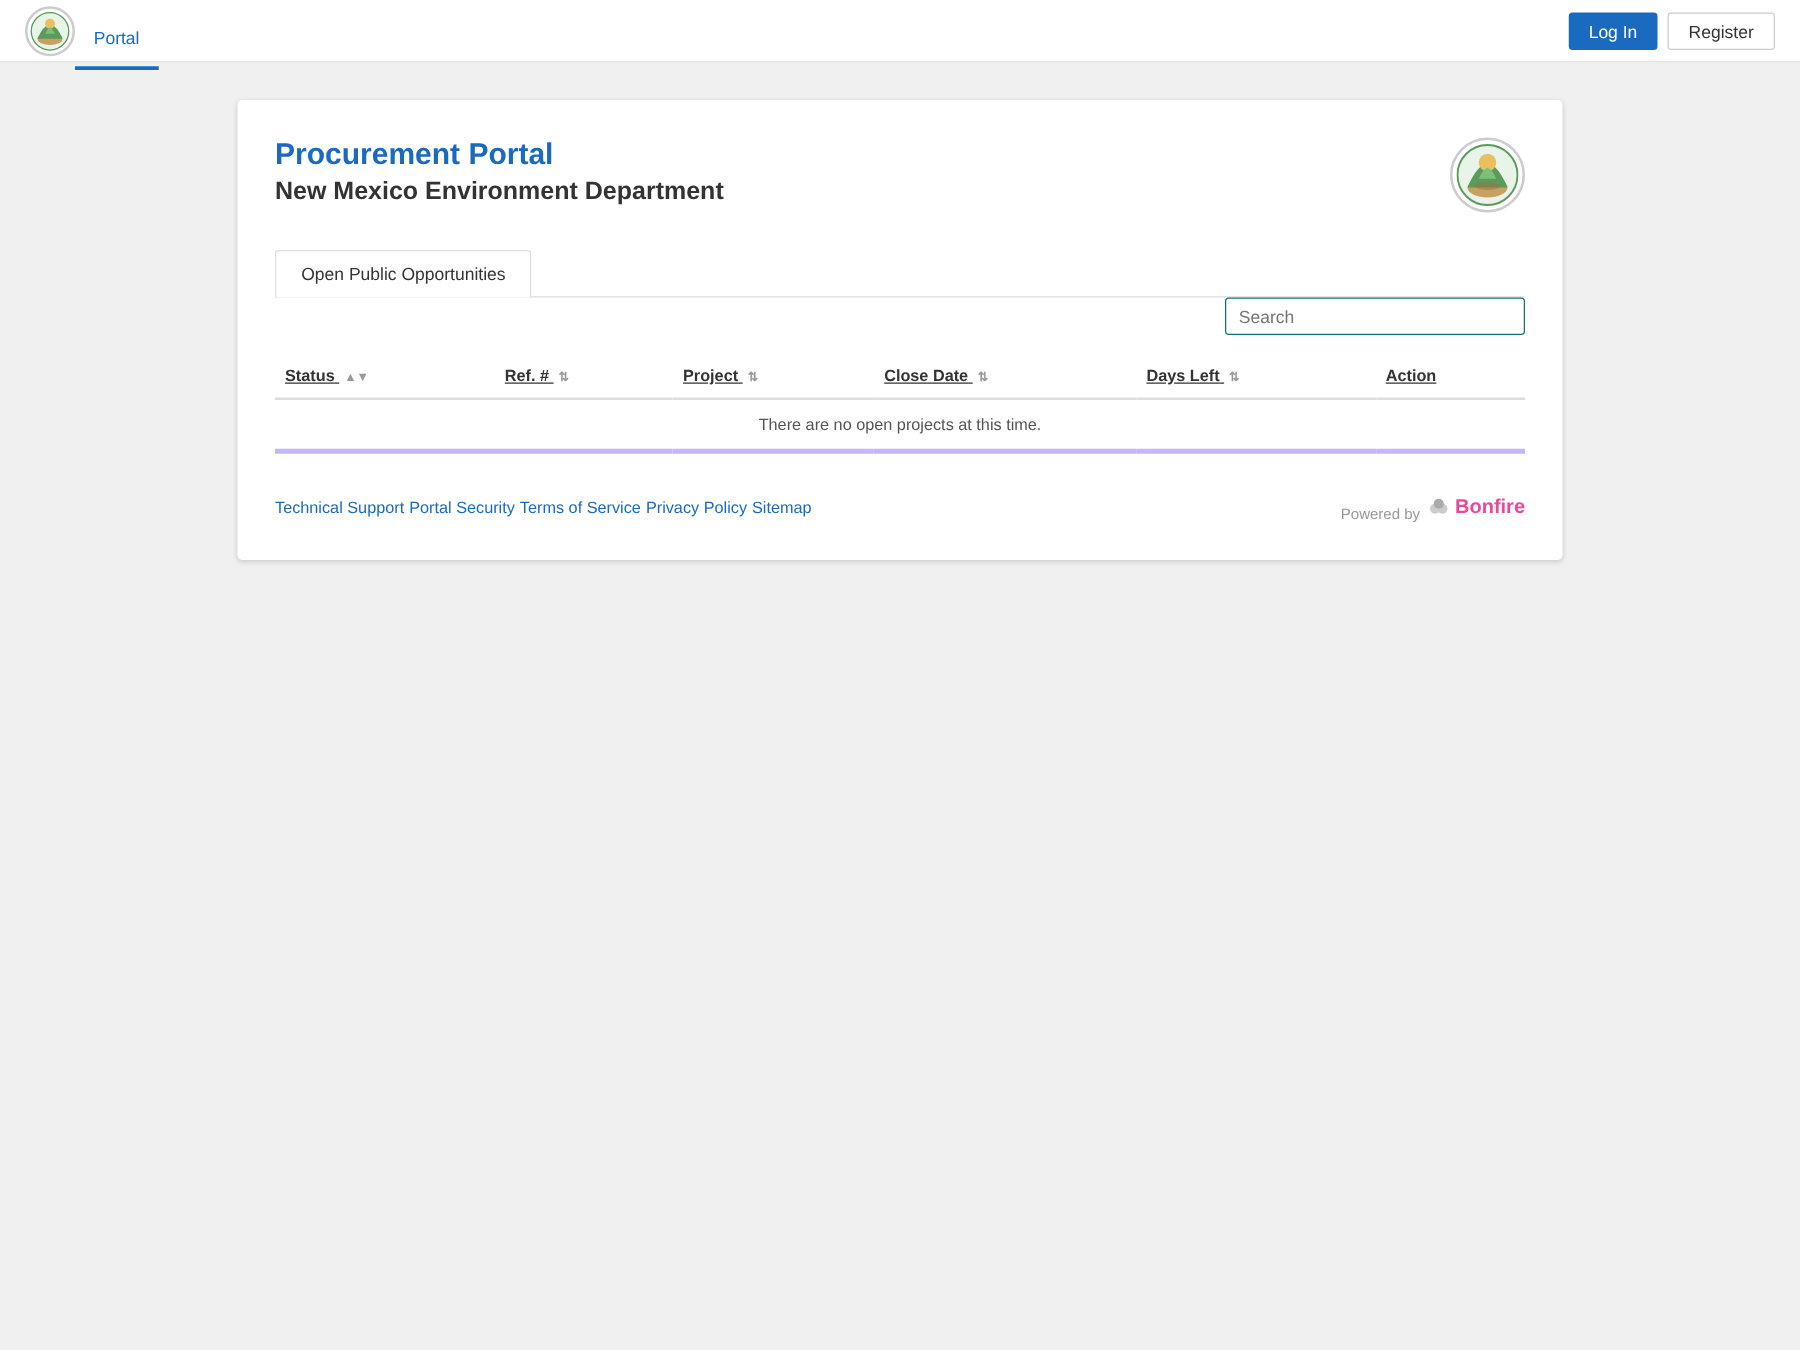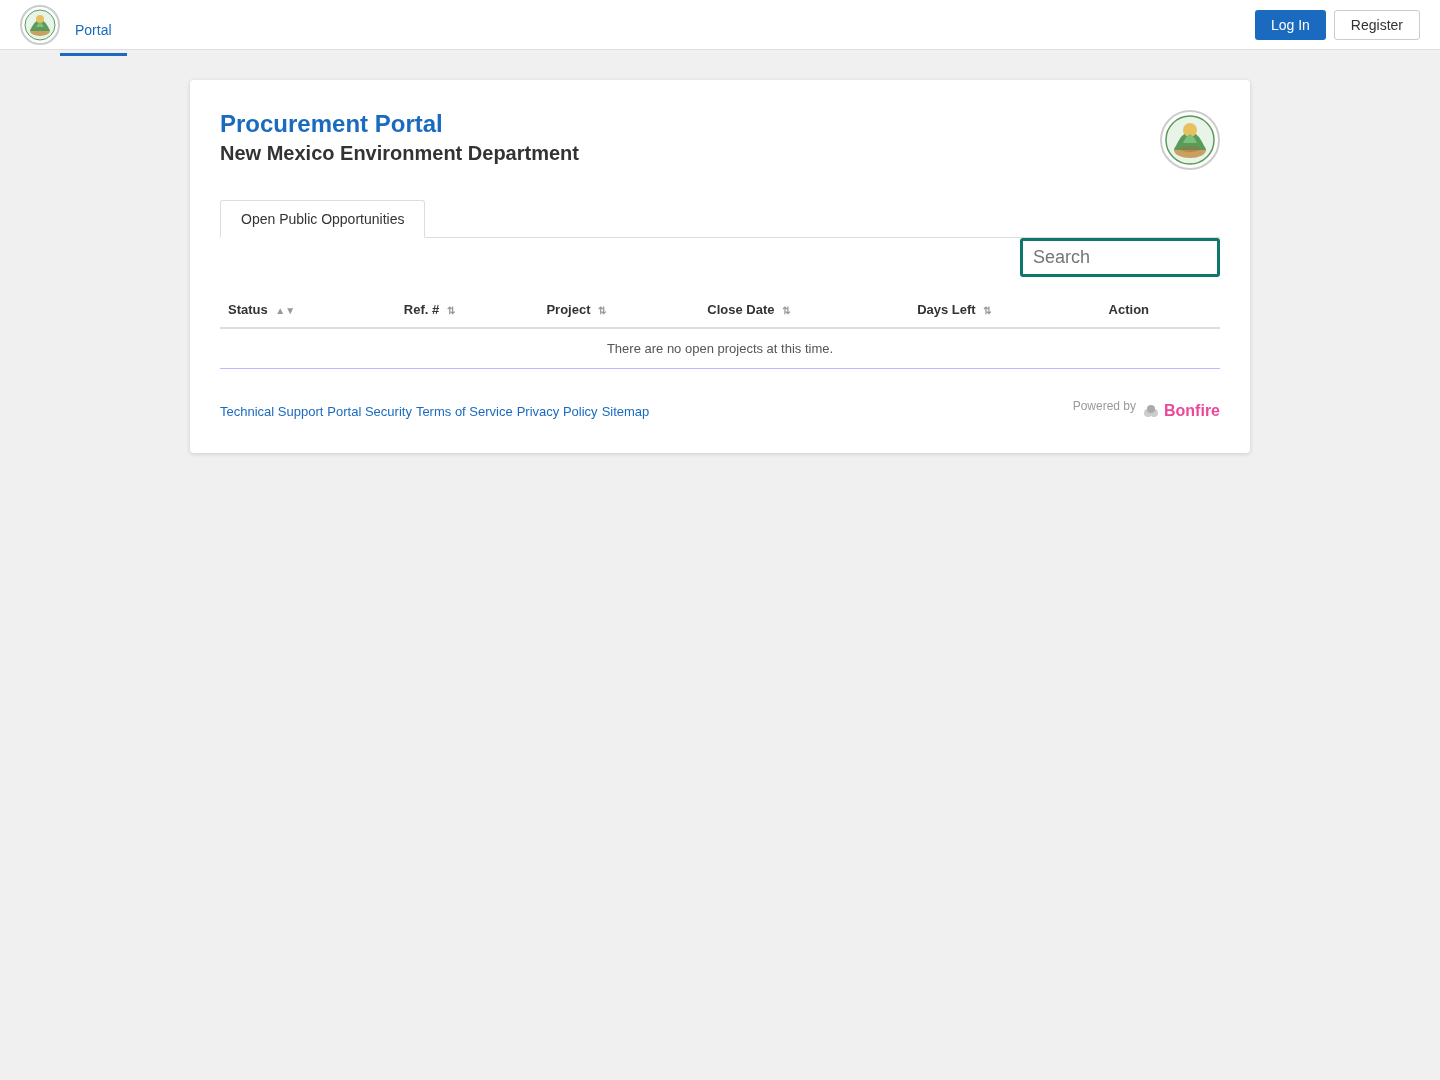--- a/index.html
+++ b/index.html
@@ -119,52 +119,53 @@
       border-bottom: 1px solid #fff;
     }
 
     
     .search-area {
       display: flex;
       justify-content: flex-end;
       margin-bottom: 15px;
     }
     .search-input {
-      border: 3px solid #0f766e;
+      border: 1px solid #0f766e;
       padding: 6px 10px;
       border-radius: 3px;
-      font-size: 18px;
-      width: 200px;
+      font-size: 14px;
+      width: 240px;
       color: #999;
     }
 
     
     .data-table {
       width: 100%;
       border-collapse: collapse;
     }
     .data-table thead tr {
       border-bottom: 2px solid #ddd;
+      text-decoration: underline;
     }
     .data-table th {
       text-align: left;
       padding: 10px 8px;
       font-size: 13px;
       font-weight: bold;
       color: #333;
       white-space: nowrap;
     }
     .data-table th .sort-icon {
       display: inline-block;
       margin-left: 4px;
       color: #999;
       font-size: 10px;
     }
     .data-table tbody tr {
-      border-bottom: 1px solid #c4b5fd;
+      border-bottom: 4px solid #c4b5fd;
     }
     .data-table td {
       padding: 12px 8px;
       text-align: center;
       color: #555;
       font-size: 13px;
     }
     .empty-message {
       text-align: center;
       padding: 20px;
@@ -182,21 +183,21 @@
       display: flex;
       gap: 4px;
     }
     .footer-link {
       color: #1a6bbf;
       text-decoration: none;
       font-size: 13px;
     }
     .powered-by {
       display: flex;
-      align-items: flex-start;
+      align-items: flex-end;
       gap: 5px;
       font-size: 12px;
       color: #999;
       margin-left: 47px;
     }
     .bonfire-logo {
       display: flex;
       align-items: center;
       gap: 3px;
     }

